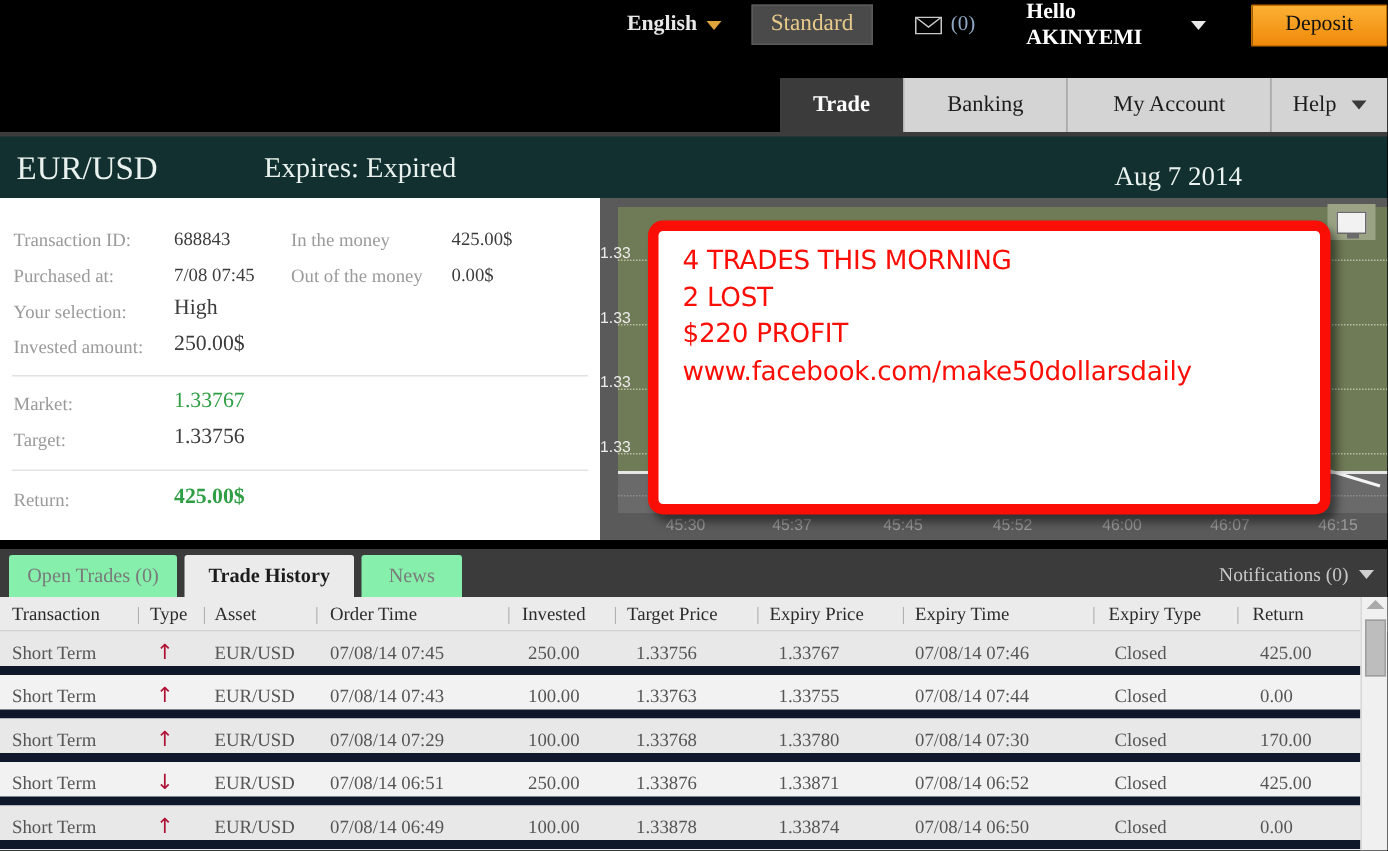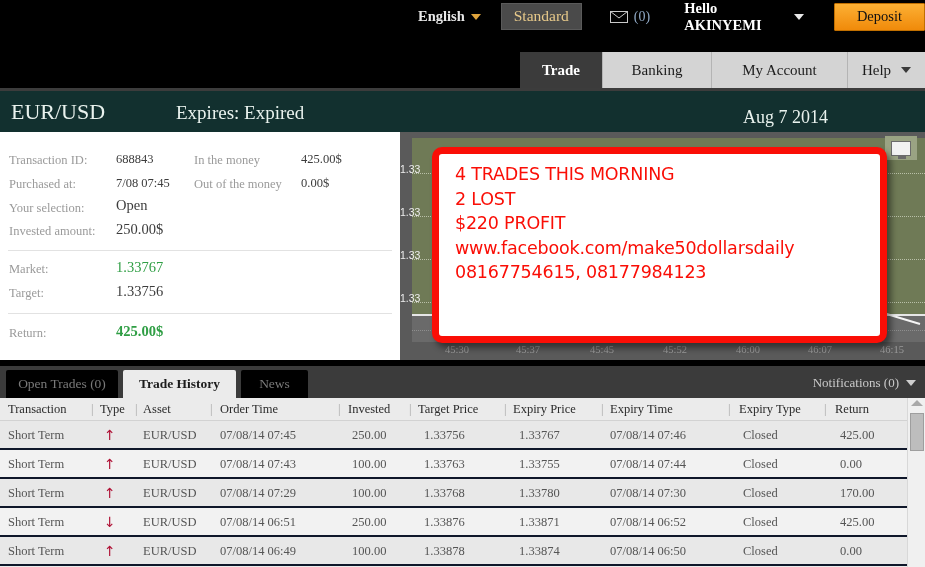--- a/index.html
+++ b/index.html
@@ -131,21 +131,21 @@
   .ylabel-bg {
     position: absolute; left: 0px; color: #ededed; font-size: 10.5px;
     font-family: "Liberation Sans", sans-serif;
   }
   .price-line {
     position: absolute; left: 0; top: 0; width: 525px; height: 228px;
     pointer-events: none;
   }
   .xlabel {
     position: absolute; top: 212px; color: #9a9a9a; font-size: 10.5px;
-    font-family: Liberation Serif, serif; transform: translateX(-50%);
+    font-family: Liberation Sans, sans-serif; transform: translateX(-50%);
   }
   .fullscreen-icon {
     position: absolute; right: 8px; top: 4px; width: 32px; height: 24px;
     background: #9aa383; display: flex; align-items: center; justify-content: center;
     cursor: pointer;
   }
   .fs-monitor {
     width: 20px; height: 15px; background: #f2f2f2; border: 1px solid #6b6b6b;
     position: relative;
   }
@@ -168,21 +168,21 @@
   }
 
   
   .bottom-tabbar {
     position: absolute; left: 0; top: 366px; width: 925px; height: 32px;
     background: #3b3b3b;
   }
   .btab {
     position: absolute; top: 4px; height: 28px;
     display: flex; align-items: center; justify-content: center;
-    background: #000000; color: #7a7a7a; font-size: 13.5px;
+    background: #86efac; color: #7a7a7a; font-size: 13.5px;
     cursor: pointer; border-radius: 2px 2px 0 0;
   }
   .btab.active { background: #ebebeb; color: #1c1c1c; font-weight: bold; }
   .notif {
     position: absolute; right: 9px; top: 9px;
     display: flex; align-items: center; gap: 7px;
     color: #c9c9c9; font-size: 13px; cursor: pointer;
   }
 
   
@@ -196,21 +196,21 @@
   }
   .th {
     position: absolute; top: 4px; color: #2b2b2b; font-size: 12.5px;
     white-space: nowrap;
   }
   .th-sep {
     position: absolute; top: 4px; color: #a8a8a8; font-size: 12.5px;
   }
   .trow {
     position: relative; width: 907px; height: 29px;
-    border-bottom: 2px solid #0f172a;
+    border-bottom: 6px solid #0f172a;
   }
   .trow.odd { background: #e8e8e8; }
   .trow.even { background: #f2f2f2; }
   .td {
     position: absolute; top: 7px; color: #555555; font-size: 12.5px;
     white-space: nowrap;
   }
   .arrow-up, .arrow-down {
     position: absolute; top: 7px; color: #b01236; font-size: 14px;
     font-family: "DejaVu Sans", sans-serif; line-height: 14px;
@@ -282,21 +282,21 @@
     <div class="d-row d-val" style="left:116px; top:20px;">688843</div>
     <div class="d-row d-label" style="left:194px; top:21px;">In the money</div>
     <div class="d-row d-val" style="left:301px; top:20px;">425.00$</div>
 
     <div class="d-row d-label" style="left:9px; top:45px;">Purchased at:</div>
     <div class="d-row d-val" style="left:116px; top:44px;">7/08 07:45</div>
     <div class="d-row d-label" style="left:194px; top:45px;">Out of the money</div>
     <div class="d-row d-val" style="left:301px; top:44px;">0.00$</div>
 
     <div class="d-row d-label" style="left:9px; top:69px;">Your selection:</div>
-    <div class="d-row d-val big" style="left:116px; top:65px;">Open</div>
+    <div class="d-row d-val big" style="left:116px; top:65px;">High</div>
 
     <div class="d-row d-label" style="left:9px; top:92px;">Invested amount:</div>
     <div class="d-row d-val big" style="left:116px; top:89px;">250.00$</div>
 
     <div class="d-divider" style="top:118px;"></div>
 
     <div class="d-row d-label" style="left:9px; top:130px;">Market:</div>
     <div class="d-row d-val big green" style="left:116px; top:127px;">1.33767</div>
 
     <div class="d-row d-label" style="left:9px; top:154px;">Target:</div>
@@ -339,21 +339,20 @@
     <div class="fullscreen-icon">
       <div class="fs-monitor"></div>
     </div>
   </div>
 
   <div class="red-overlay">
     <div class="red-line">4 TRADES THIS MORNING</div>
     <div class="red-line">2 LOST</div>
     <div class="red-line">$220 PROFIT</div>
     <div class="red-line">www.facebook.com/make50dollarsdaily</div>
-    <div class="red-line">08167754615, 08177984123</div>
   </div>
 
   <div class="bottom-tabbar">
     <div class="btab" style="left:6px; width:112px;">Open Trades (0)</div>
     <div class="btab active" style="left:123px; width:113px;">Trade History</div>
     <div class="btab" style="left:241px; width:67px;">News</div>
     <div class="notif">
       <span>Notifications (0)</span>
       <span class="caret-down gray"></span>
     </div>

